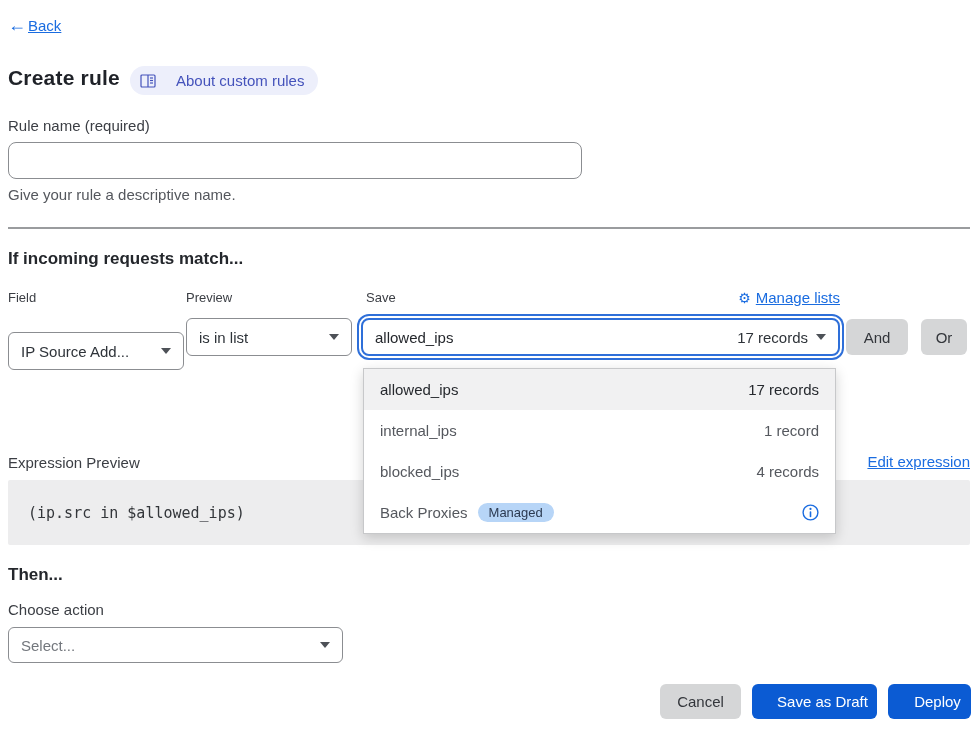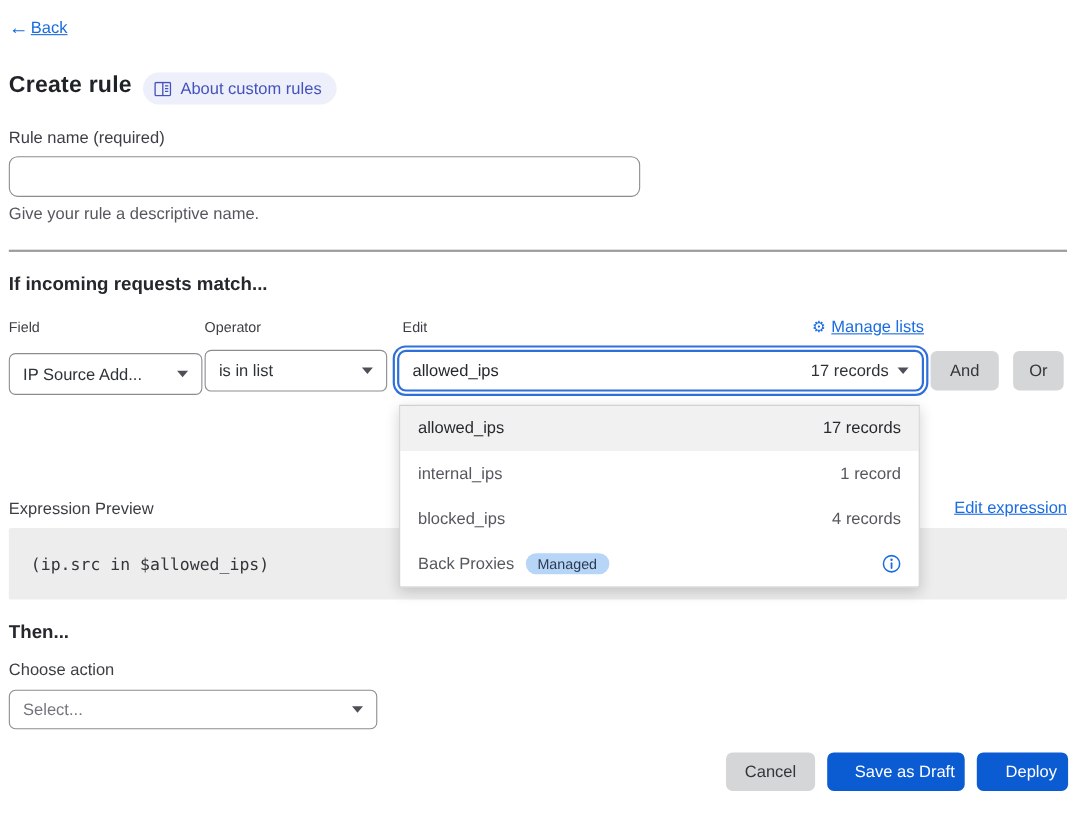--- a/index.html
+++ b/index.html
@@ -28,21 +28,21 @@
   .back-arrow { text-decoration: none; font-size: 18px; line-height: 1; }
 
   .page-title {
     left: 8px; top: 66px;
     font-size: 21px; font-weight: 700; color: #1f2228;
     letter-spacing: .2px;
   }
   .about-badge {
     left: 130px; top: 66px;
     height: 29px;
-    display: inline-flex; align-items: center; gap: 8px;
+    display: inline-flex; align-items: center; gap: 20px;
     background: #edeffb; color: #4452bb;
     border-radius: 15px; padding: 0 14px 0 10px;
     font-size: 15px; cursor: pointer;
   }
   .book-icon { display: inline-flex; }
 
   .field-label { font-size: 15px; color: #3b3e44; }
   .help-text { font-size: 15px; color: #54575d; }
 
   .rule-name-label { left: 8px; top: 117px; }
@@ -73,21 +73,21 @@
     border: 1px solid #8b8d91; border-radius: 6px; background: #fff;
     font-size: 15px; color: #2e3339; padding: 0 12px; cursor: pointer;
   }
   .caret {
     width: 0; height: 0;
     border-left: 5px solid transparent;
     border-right: 5px solid transparent;
     border-top: 6px solid #4d5157;
     flex: 0 0 auto; margin-left: 8px;
   }
-  .sel-field { left: 8px; top: 321px; width: 176px; height: 38px; gap: 10px; }
+  .sel-field { left: 8px; top: 332px; width: 176px; height: 38px; gap: 10px; }
   .sel-operator { left: 186px; top: 318px; width: 166px; height: 38px; }
 
   .sel-value {
     left: 361px; top: 318px; width: 479px; height: 38px;
     border: 2px solid #2e6fd9; border-radius: 8px;
     box-shadow: 0 0 0 2px #ffffff, 0 0 0 4px #2e6fd9;
     background: #fff;
     display: flex; align-items: center; justify-content: space-between;
     padding: 0 12px; font-size: 15px; cursor: pointer;
   }
@@ -171,22 +171,22 @@
 
   <label class="abs field-label rule-name-label">Rule name (required)</label>
   <input class="abs rule-name-input" type="text" value="" style="">
   <div class="abs help-text rule-name-help">Give your rule a descriptive name.</div>
 
   <div class="abs divider"></div>
 
   <h2 class="abs section-heading match-heading">If incoming requests match...</h2>
 
   <div class="abs col-label lbl-field">Field</div>
-  <div class="abs col-label lbl-operator">Operator</div>
-  <div class="abs col-label lbl-value">Edit</div>
+  <div class="abs col-label lbl-operator">Preview</div>
+  <div class="abs col-label lbl-value">Save</div>
 
   <div class="abs manage-lists">
     <span class="gear-icon">⚙</span>
     <span class="link">Manage lists</span>
   </div>
 
   <div class="abs select sel-field">
     <span>IP Source Add...</span>
     <span class="caret"></span>
   </div>

